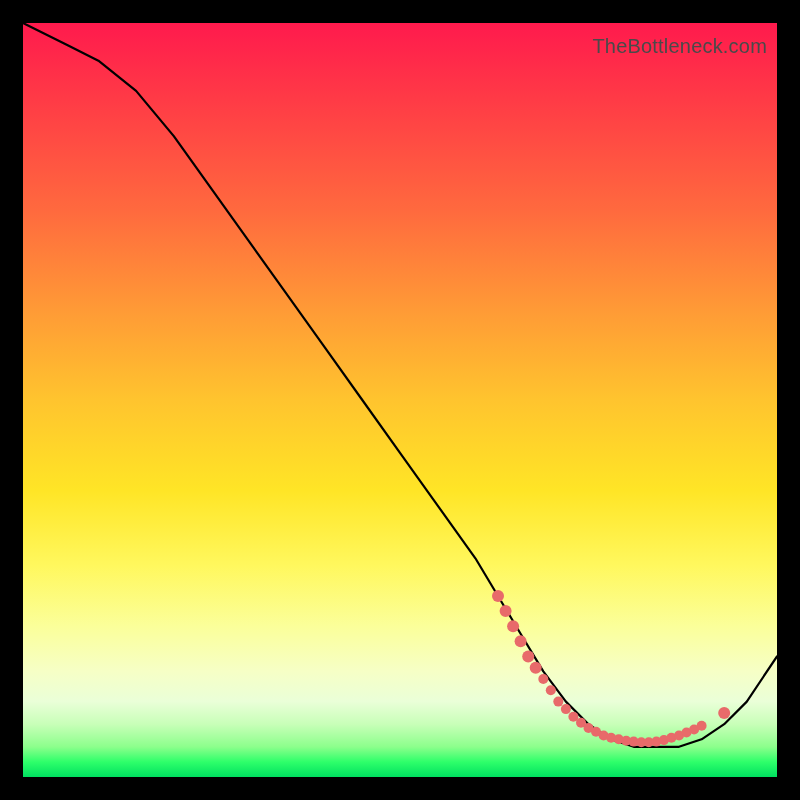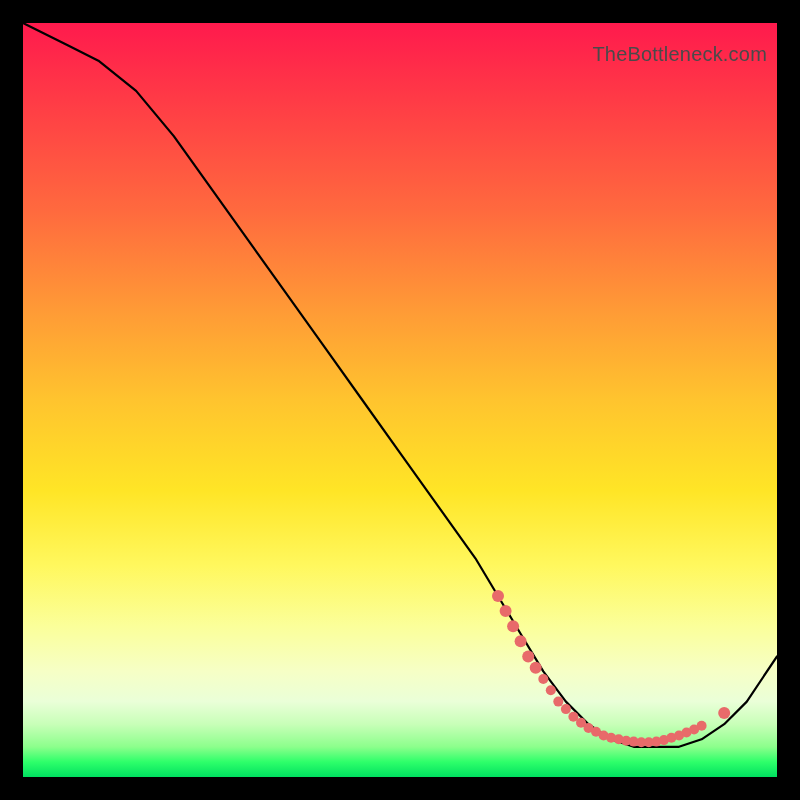--- a/index.html
+++ b/index.html
@@ -37,21 +37,21 @@
       #f6ffc6 86%,
       #eaffd8 90%,
       #c8ffb8 93%,
       #8cff8c 96%,
       #2eff6a 98%,
       #00e060 100%
     );
   }
   .watermark {
     position: absolute;
-    top: 20px;
+    top: 12px;
     right: 10px;
     color: #4a4a4a;
     font-size: 20px;
     font-weight: 500;
     letter-spacing: 0.2px;
     user-select: none;
   }
   svg.overlay {
     position: absolute;
     left: 0;

